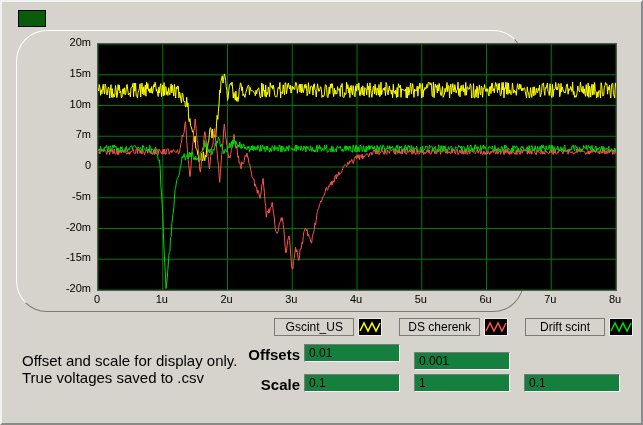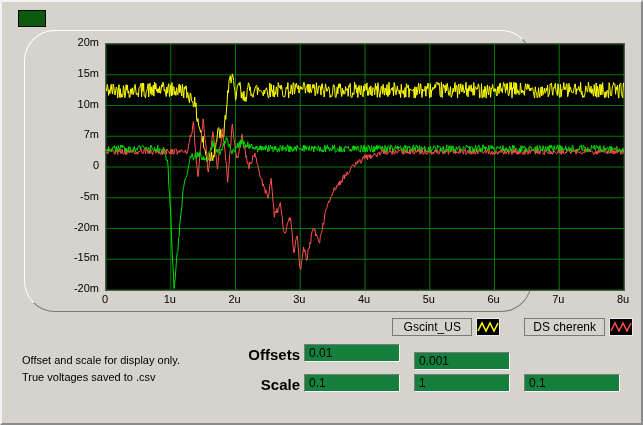--- a/index.html
+++ b/index.html
@@ -11,21 +11,21 @@
     border-top:2px solid #f2f2f2;border-left:2px solid #f2f2f2;
     border-right:2px solid #8b8b8b;border-bottom:2px solid #8b8b8b;
     box-sizing:border-box;
     overflow:hidden;
   }
   #decoration{
     position:absolute;left:16px;top:8px;width:26px;height:15px;
     background:#0a5c0a;border:1px solid #000;
   }
   #graph-panel{
-    position:absolute;left:22px;top:28px;width:508px;height:282px;
+    position:absolute;left:14px;top:28px;width:508px;height:282px;
     background:#d6d3cc;
     border-top:1px solid #ffffff;border-left:1px solid #ffffff;
     border-right:1px solid #7a7a7a;border-bottom:1px solid #7a7a7a;
     box-sizing:border-box;
     border-radius:31px;
   }
   #plot-wrap{
     position:absolute;left:80px;top:12px;width:518px;height:246px;
     background:#000;
     border:1px solid #555;
@@ -35,21 +35,21 @@
   .ytick{
     position:absolute;width:44px;left:30px;text-align:right;
     font-size:11px;color:#000;
   }
   .xtick{
     position:absolute;top:262px;transform:translateX(-50%);
     font-size:11px;color:#000;white-space:nowrap;
   }
   #legend{
     position:absolute;top:316px;right:8px;
-    display:flex;gap:24px;align-items:center;
+    display:flex;gap:17px;align-items:center;
   }
   .legend-item{display:flex;align-items:center;gap:4px;}
   .legend-label{
     border:1px solid #7a7a7a;
     padding:1px 8px;font-size:12px;color:#000;min-width:62px;text-align:center;
     background:#d6d3cc;
   }
   .legend-icon{
     width:24px;height:18px;background:#000;
     border:1px solid #ededed;box-sizing:border-box;
@@ -63,21 +63,21 @@
     position:absolute;width:96px;height:18px;
     background:#15803d;color:#000;
     border-top:1px solid #7a7a7a;border-left:1px solid #7a7a7a;
     border-right:1px solid #fff;border-bottom:1px solid #fff;
     box-sizing:border-box;
     font-family:"Liberation Sans",sans-serif;font-size:12px;
     padding:1px 4px;
   }
   #note{
     position:absolute;left:20px;top:350px;
-    font-size:11px;color:#000;line-height:17px;
+    font-size:15px;color:#000;line-height:17px;
   }
 </style>
 </head>
 <body>
 
 <div id="window">
 
   <div id="decoration"></div>
 
   <div id="graph-panel">
@@ -138,20 +138,28 @@
       </span>
     </div>
     <div class="legend-item">
       <span class="legend-label">DS cherenk</span>
       <span class="legend-icon">
         <svg viewBox="0 0 22 16">
             <polyline class="legend-line" points="1,12 5,4 9,12 13,4 17,12 21,4" fill="none" stroke-width="1.5" stroke="#ff5050"></polyline>
           </svg>
       </span>
     </div>
+    <div class="legend-item">
+      <span class="legend-label">Drift scint</span>
+      <span class="legend-icon">
+        <svg viewBox="0 0 22 16">
+            <polyline class="legend-line" points="1,12 5,4 9,12 13,4 17,12 21,4" fill="none" stroke-width="1.5" stroke="#00dd00"></polyline>
+          </svg>
+      </span>
+    </div>
   </div>
 
   <div class="row-label" style="left:222px;top:344px">Offsets</div>
   <input class="val-input" style="left: 302px; top: 342px;" value="0.01">
   <input class="val-input" style="left: 412px; top: 342px; margin-top: 8px;" value="0.001">
 
   <div class="row-label" style="left:222px;top:374px">Scale</div>
   <input class="val-input" style="left: 302px; top: 372px;" value="0.1">
   <input class="val-input" style="left: 412px; top: 372px;" value="1">
   <input class="val-input" style="left: 522px; top: 372px;" value="0.1">

